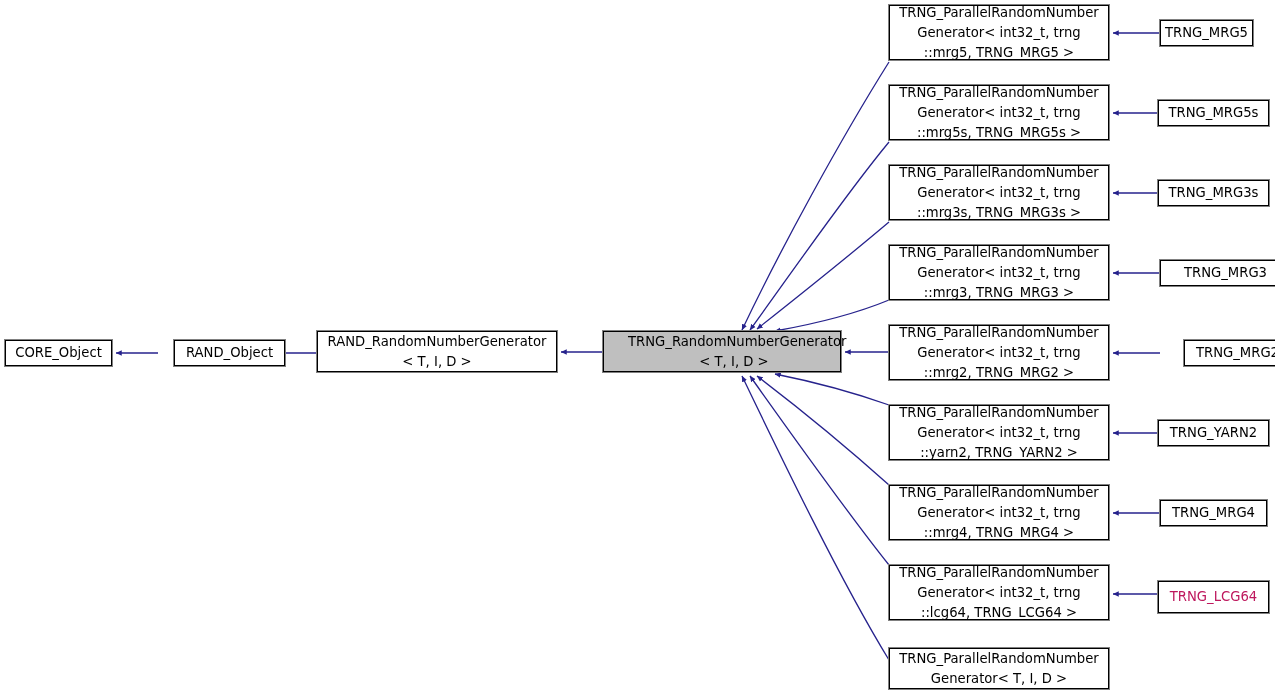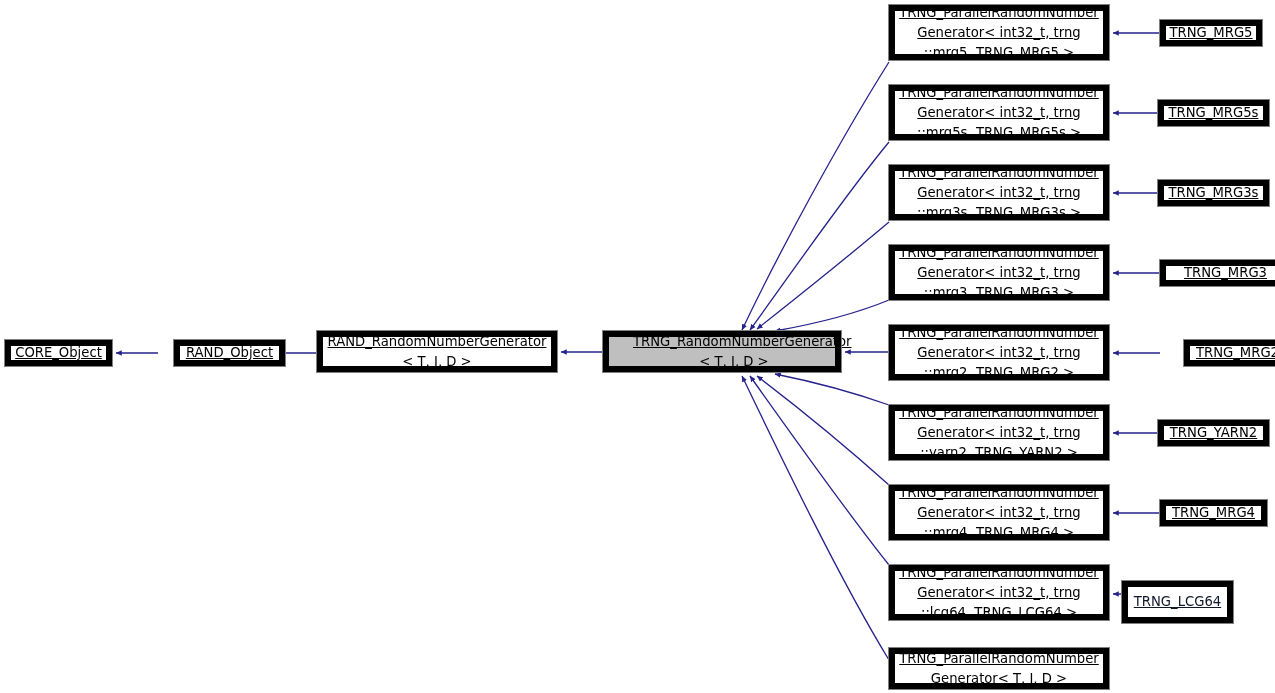--- a/index.html
+++ b/index.html
@@ -19,33 +19,32 @@
     position: absolute;
     left: 0;
     top: 0;
     width: 1275px;
     height: 693px;
     pointer-events: none;
   }
   .node {
     position: absolute;
     box-sizing: border-box;
-    border: 6px solid #4c1d95;
+    border: 1px solid #4c1d95;
     outline: 1px solid #808080;
     background: #ffffff;
     display: flex;
     align-items: center;
     justify-content: center;
     text-align: center;
     font-size: 13.2px;
     line-height: 20px;
     color: #000000;
     white-space: pre;
     letter-spacing: 0px;
-    text-decoration: underline;
   }
   .node.current {
     background: #bfbfbf;
   }
   .node .label {
     display: block;
     width: 100%;
   }
 </style>
 </head>
@@ -104,21 +103,21 @@
 Generator&lt; int32_t, trng
 ::yarn2, TRNG_YARN2 &gt;</span></div>
     <div class="node" style="left: 889px; top: 485px; width: 220px; height: 55px; border-color: rgb(0, 0, 0); outline-color: rgb(128, 128, 128); color: rgb(0, 0, 0); background: rgb(255, 255, 255);"><span class="label">TRNG_ParallelRandomNumber
 Generator&lt; int32_t, trng
 ::mrg4, TRNG_MRG4 &gt;</span></div>
     <div class="node" style="left: 889px; top: 565px; width: 220px; height: 55px; border-color: rgb(0, 0, 0); outline-color: rgb(128, 128, 128); color: rgb(0, 0, 0); background: rgb(255, 255, 255);"><span class="label">TRNG_ParallelRandomNumber
 Generator&lt; int32_t, trng
 ::lcg64, TRNG_LCG64 &gt;</span></div>
     <div class="node" style="left: 889px; top: 648px; width: 220px; height: 41px; border-color: rgb(0, 0, 0); outline-color: rgb(128, 128, 128); color: rgb(0, 0, 0); background: rgb(255, 255, 255);"><span class="label">TRNG_ParallelRandomNumber
 Generator&lt; T, I, D &gt;</span></div>
-    <div class="node" style="left: 1160px; top: 20px; width: 102px; height: 26px; border-color: rgb(0, 0, 0); outline-color: rgb(128, 128, 128); color: rgb(0, 0, 0); background: rgb(255, 255, 255);"><span class="label">TRNG_MRG5</span></div>
+    <div class="node" style="left: 1160px; top: 20px; width: 93px; height: 26px; border-color: rgb(0, 0, 0); outline-color: rgb(128, 128, 128); color: rgb(0, 0, 0); background: rgb(255, 255, 255);"><span class="label">TRNG_MRG5</span></div>
     <div class="node" style="left: 1158px; top: 100px; width: 111px; height: 26px; border-color: rgb(0, 0, 0); outline-color: rgb(128, 128, 128); color: rgb(0, 0, 0); background: rgb(255, 255, 255);"><span class="label">TRNG_MRG5s</span></div>
     <div class="node" style="left: 1158px; top: 180px; width: 111px; height: 26px; border-color: rgb(0, 0, 0); outline-color: rgb(128, 128, 128); color: rgb(0, 0, 0); background: rgb(255, 255, 255); text-align: center;"><span class="label">TRNG_MRG3s</span></div>
     <div class="node" style="left: 1160px; top: 260px; width: 131px; height: 26px; border-color: rgb(0, 0, 0); outline-color: rgb(128, 128, 128); color: rgb(0, 0, 0); background: rgb(255, 255, 255);"><span class="label">TRNG_MRG3</span></div>
     <div class="node" style="left: 1160px; top: 340px; width: 107px; height: 26px; border-color: rgb(0, 0, 0); outline-color: rgb(128, 128, 128); color: rgb(0, 0, 0); background: rgb(255, 255, 255); margin-left: 24px;"><span class="label">TRNG_MRG2</span></div>
     <div class="node" style="left: 1158px; top: 420px; width: 111px; height: 26px; border-color: rgb(0, 0, 0); outline-color: rgb(128, 128, 128); color: rgb(0, 0, 0); background: rgb(255, 255, 255);"><span class="label">TRNG_YARN2</span></div>
     <div class="node" style="left: 1160px; top: 500px; width: 107px; height: 26px; border-color: rgb(0, 0, 0); outline-color: rgb(128, 128, 128); color: rgb(0, 0, 0); background: rgb(255, 255, 255);"><span class="label">TRNG_MRG4</span></div>
-    <div class="node" style="left: 1122px; top: 581px; width: 111px; height: 42px; border-color: rgb(0, 0, 0); outline-color: rgb(128, 128, 128); color: #0f172a; background: rgb(255, 255, 255);"><span class="label">TRNG_LCG64</span></div>
+    <div class="node" style="left: 1158px; top: 581px; width: 111px; height: 32px; border-color: rgb(0, 0, 0); outline-color: rgb(128, 128, 128); color: #be185d; background: rgb(255, 255, 255);"><span class="label">TRNG_LCG64</span></div>
   </div>
 
 </body></html>

